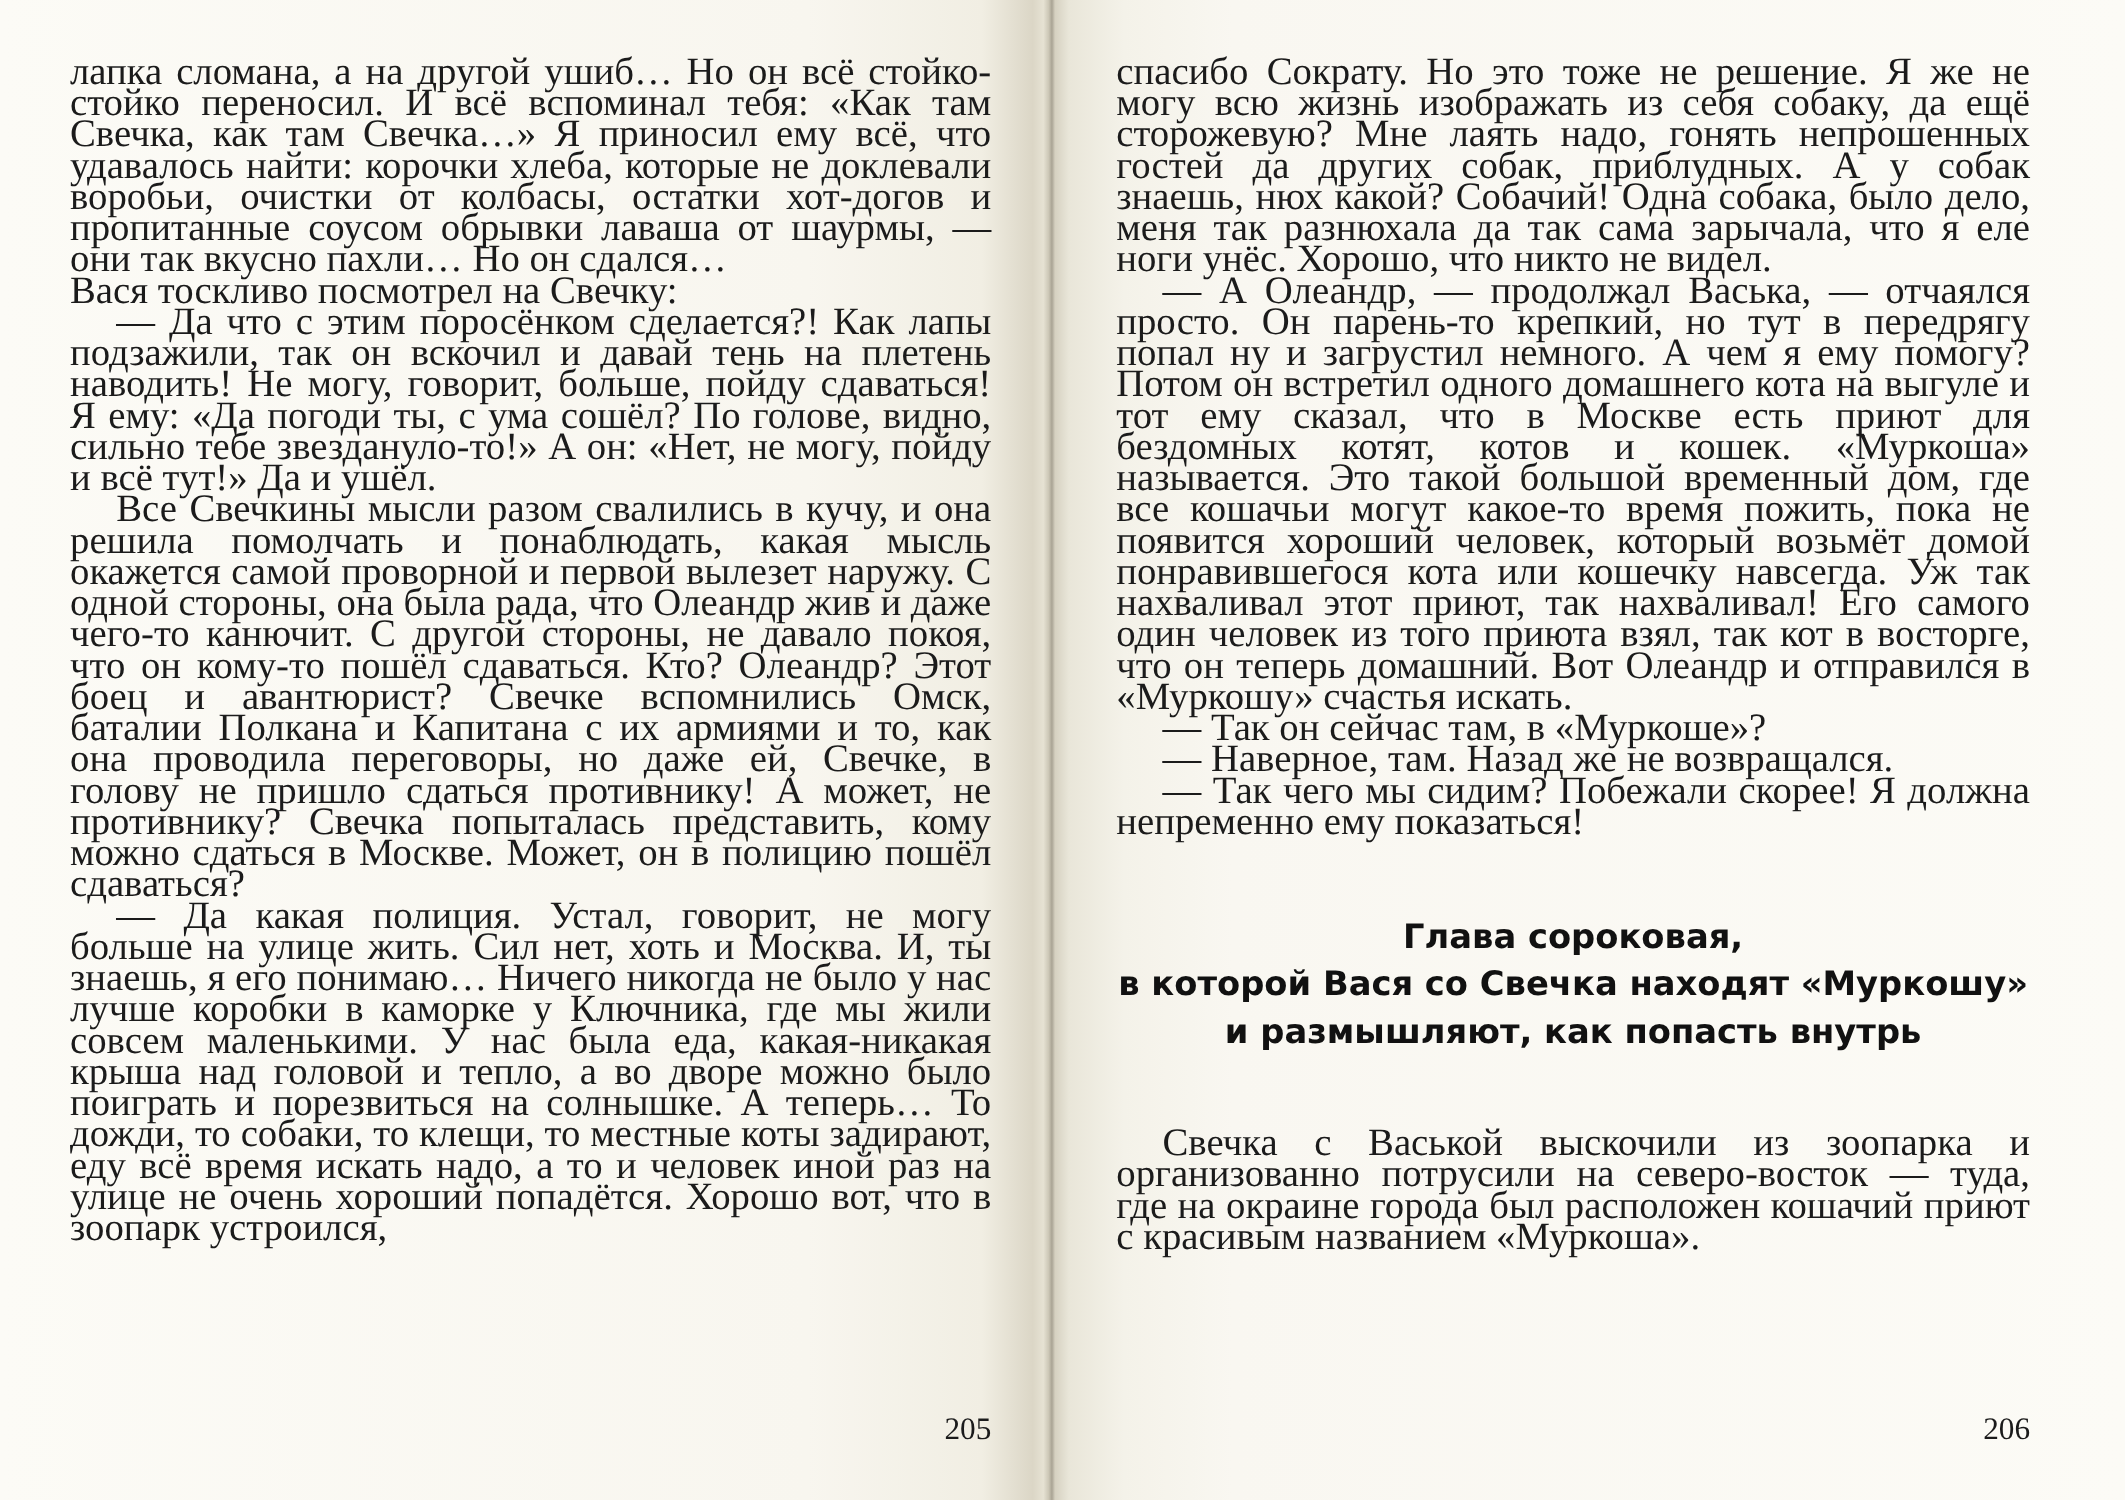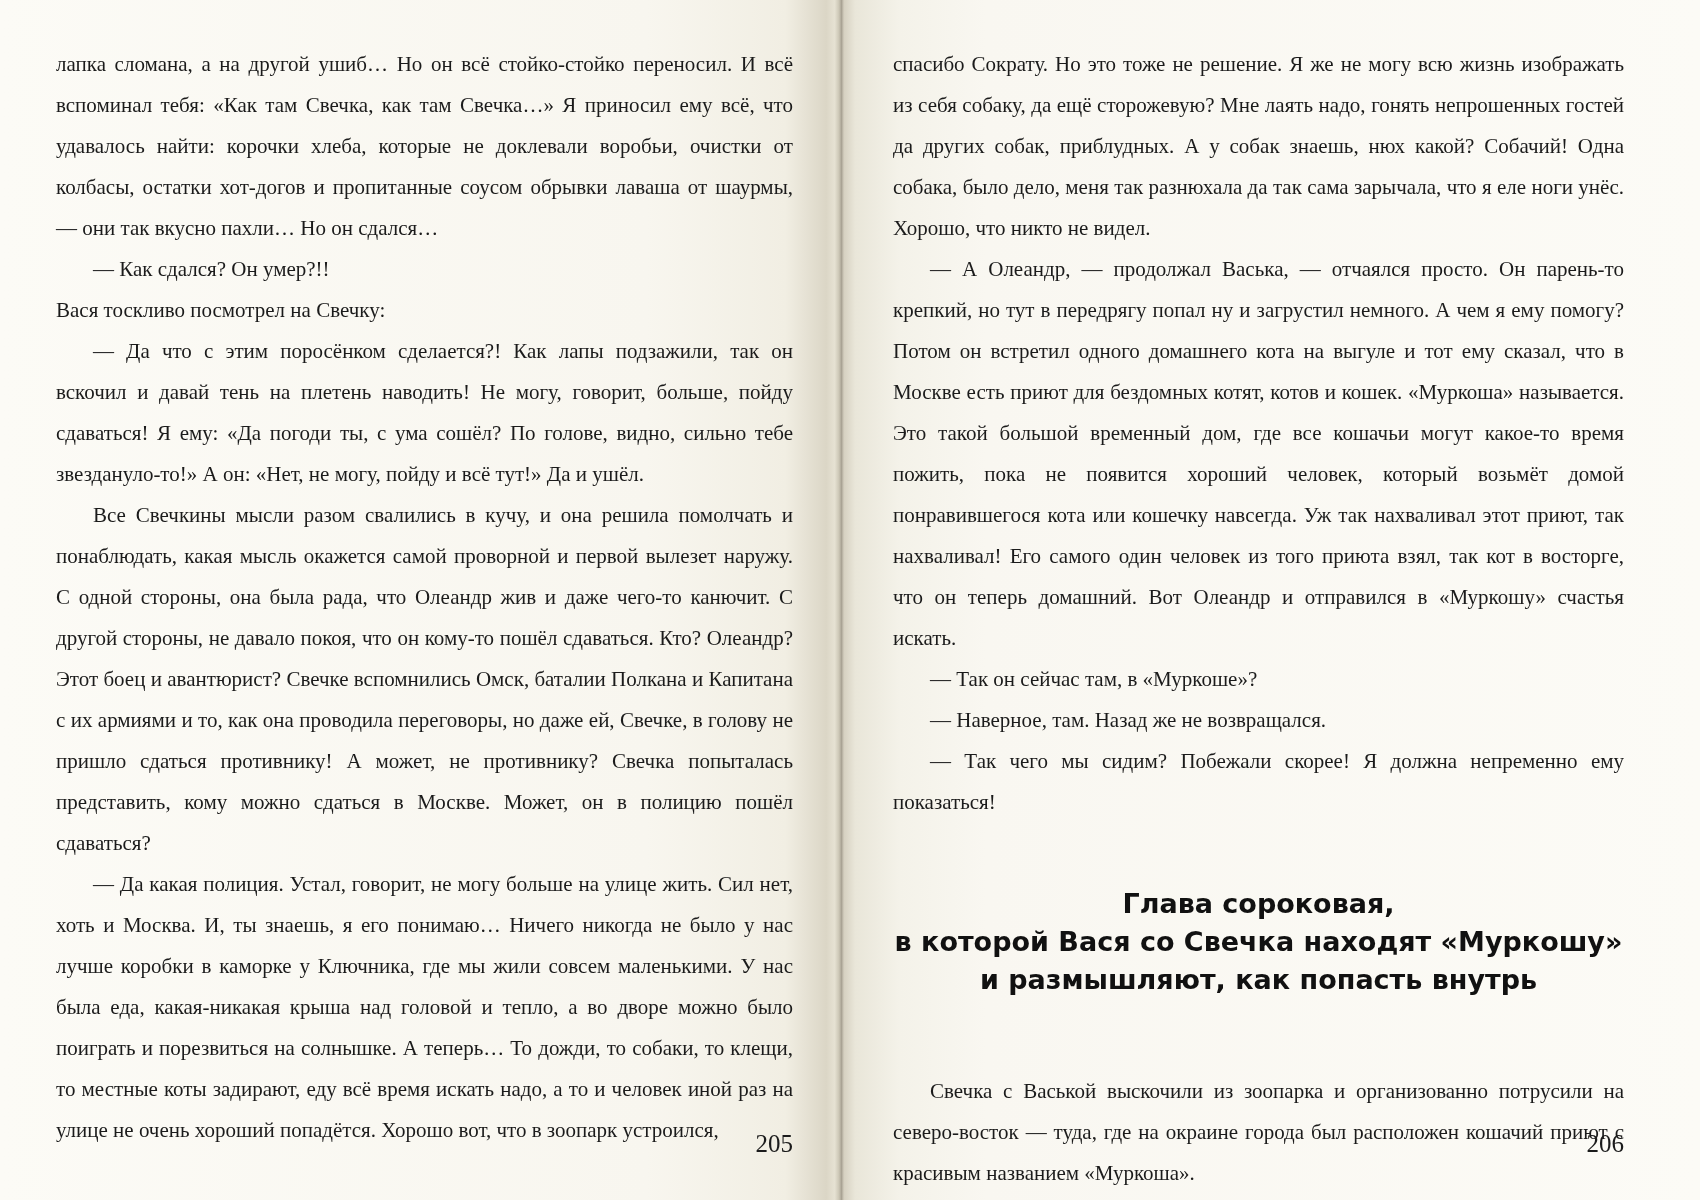--- a/index.html
+++ b/index.html
@@ -30,56 +30,55 @@
     color: #1b1b1b;
   }
   .page {
     position: absolute;
     top: 44px;
   }
   .page-left  { left: 56px;  width: 737px; }
   .page-right { left: 893px; width: 731px; }
   .page p {
     margin: 0;
-    font-size: 21px;
-    line-height: 41px;
+    font-size: 31px;
+    line-height: 25px;
     text-align: justify;
     text-indent: 37px;
   }
   .page p.flush { text-indent: 0; }
   .chapter-heading {
     display: block;
     margin: 62px 0 0 0;
     text-align: center;
     font-family: "DejaVu Sans", sans-serif;
     font-weight: bold;
     font-size: 27px;
     line-height: 38px;
     color: #111111;
   }
   .chapter-heading span { display: block; }
-  .page p.closing { margin-top: 72px; }
+  .page p.closing { margin-top: 56px; }
   .page-num {
     position: absolute;
     top: 1086px;
     left: 0;
     width: 100%;
     text-align: right;
     font-size: 25px;
     line-height: 28px;
   }
 </style>
 </head>
 <body>
 
 <div class="spread">
 
   <div class="page page-left">
     <p class="flush">лапка сломана, а на другой ушиб… Но он всё стойко-стойко переносил. И всё вспоминал тебя: «Как там Свечка, как там Свечка…» Я приносил ему всё, что удавалось найти: корочки хлеба, которые не доклевали воробьи, очистки от колбасы, остатки хот-догов и пропитанные соусом обрывки лаваша от шаурмы, — они так вкусно пахли… Но он сдался…</p>
-    <p>— Как сдался? Он умер?!!</p>
     <p class="flush">Вася тоскливо посмотрел на Свечку:</p>
     <p>— Да что с этим поросёнком сделается?! Как лапы подзажили, так он вскочил и давай тень на плетень наводить! Не могу, говорит, больше, пойду сдаваться! Я ему: «Да погоди ты, с ума сошёл? По голове, видно, сильно тебе звездануло-то!» А он: «Нет, не могу, пойду и всё тут!» Да и ушёл.</p>
     <p>Все Свечкины мысли разом свалились в кучу, и она решила помолчать и понаблюдать, какая мысль окажется самой проворной и первой вылезет наружу. С одной стороны, она была рада, что Олеандр жив и даже чего-то канючит. С другой стороны, не давало покоя, что он кому-то пошёл сдаваться. Кто? Олеандр? Этот боец и авантюрист? Свечке вспомнились Омск, баталии Полкана и Капитана с их армиями и то, как она проводила переговоры, но даже ей, Свечке, в голову не пришло сдаться противнику! А может, не противнику? Свечка попыталась представить, кому можно сдаться в Москве. Может, он в полицию пошёл сдаваться?</p>
     <p>— Да какая полиция. Устал, говорит, не могу больше на улице жить. Сил нет, хоть и Москва. И, ты знаешь, я его понимаю… Ничего никогда не было у нас лучше коробки в каморке у Ключника, где мы жили совсем маленькими. У нас была еда, какая-никакая крыша над головой и тепло, а во дворе можно было поиграть и порезвиться на солнышке. А теперь… То дожди, то собаки, то клещи, то местные коты задирают, еду всё время искать надо, а то и человек иной раз на улице не очень хороший попадётся. Хорошо вот, что в зоопарк устроился,</p>
     <div class="page-num">205</div>
   </div>
 
   <div class="page page-right">
     <p class="flush">спасибо Сократу. Но это тоже не решение. Я же не могу всю жизнь изображать из себя собаку, да ещё сторожевую? Мне лаять надо, гонять непрошенных гостей да других собак, приблудных. А у собак знаешь, нюх какой? Собачий! Одна собака, было дело, меня так разнюхала да так сама зарычала, что я еле ноги унёс. Хорошо, что никто не видел.</p>
     <p>— А Олеандр, — продолжал Васька, — отчаялся просто. Он парень-то крепкий, но тут в передрягу попал ну и загрустил немного. А чем я ему помогу? Потом он встретил одного домашнего кота на выгуле и тот ему сказал, что в Москве есть приют для бездомных котят, котов и кошек. «Муркоша» называется. Это такой большой временный дом, где все кошачьи могут какое-то время пожить, пока не появится хороший человек, который возьмёт домой понравившегося кота или кошечку навсегда. Уж так нахваливал этот приют, так нахваливал! Его самого один человек из того приюта взял, так кот в восторге, что он теперь домашний. Вот Олеандр и отправился в «Муркошу» счастья искать.</p>

